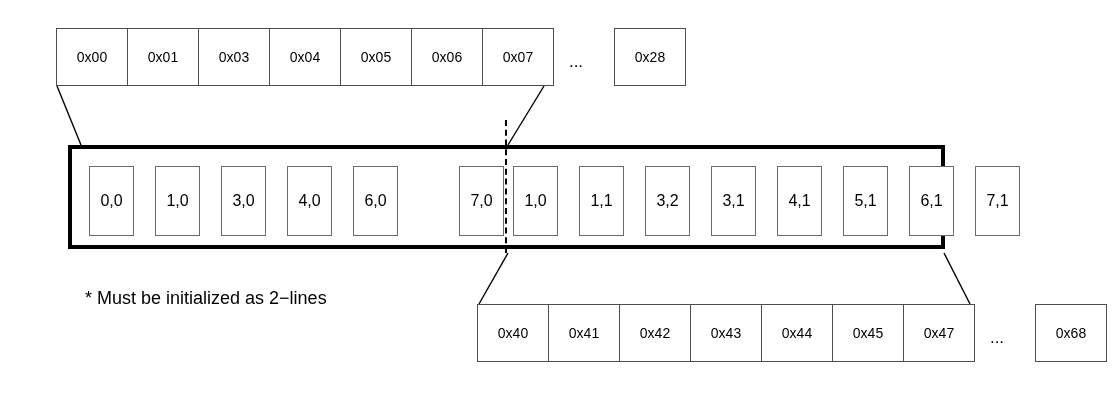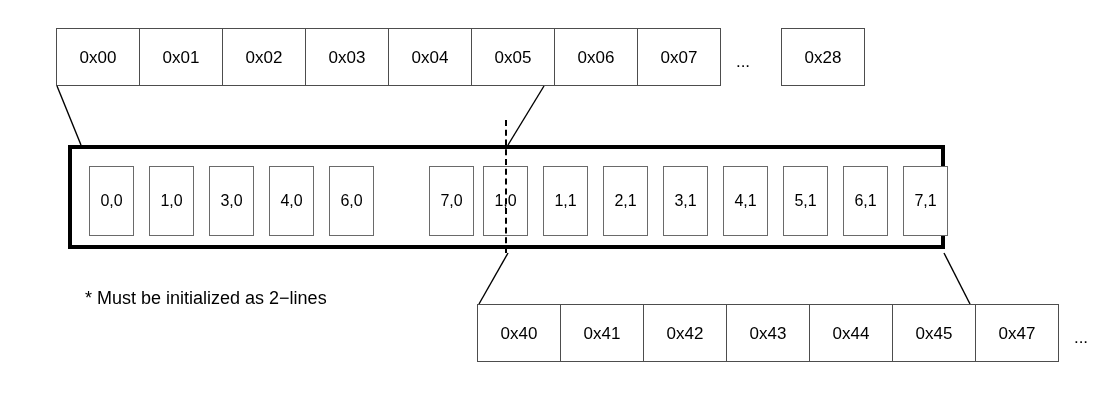--- a/index.html
+++ b/index.html
@@ -18,28 +18,28 @@
     background: #ffffff;
     overflow: hidden;
   }
   
   .addr-row {
     position: absolute;
     display: flex;
     align-items: stretch;
   }
   .addr-cell {
-    width: 84px;
+    width: 72px;
     height: 58px;
     border: 1px solid #4d4d4d;
     margin-left: -1px;
     display: flex;
     align-items: center;
     justify-content: center;
-    font-size: 17px;
+    font-size: 14px;
     line-height: 1;
     background: #ffffff;
     box-sizing: border-box;
   }
   .addr-cell:first-child { margin-left: 0; }
   .ellipsis {
     width: 44px;
     height: 58px;
     display: flex;
     align-items: flex-end;
@@ -66,21 +66,21 @@
   #band-inner {
     position: absolute;
     left: 17px;
     top: 17px;
     display: flex;
   }
   .word-cell {
     width: 45px;
     height: 70px;
     border: 1.5px solid #6a6a6a;
-    margin-right: 15px;
+    margin-right: 21px;
     display: flex;
     align-items: center;
     justify-content: center;
     font-size: 16px;
     background: #ffffff;
     box-sizing: border-box;
   }
   .word-cell.gap-after { margin-right: 9px; margin-left: 40px; }
 
   
@@ -106,21 +106,20 @@
   }
 </style>
 </head>
 <body>
 
 <div id="diagram">
 
   <div class="addr-row" style="left:56px; top:28px;">
     <div class="addr-cell">0x00</div>
     <div class="addr-cell">0x01</div>
-    <div class="addr-cell">0x02</div>
     <div class="addr-cell">0x03</div>
     <div class="addr-cell">0x04</div>
     <div class="addr-cell">0x05</div>
     <div class="addr-cell">0x06</div>
     <div class="addr-cell">0x07</div>
     <div class="ellipsis">...</div>
     <div class="addr-cell detached">0x28</div>
   </div>
 
   <svg class="leader" style="left:50px; top:82px;" width="40" height="70">
@@ -133,21 +132,21 @@
   <div id="band">
     <div id="band-inner">
       <div class="word-cell">0,0</div>
       <div class="word-cell">1,0</div>
       <div class="word-cell">3,0</div>
       <div class="word-cell">4,0</div>
       <div class="word-cell">6,0</div>
       <div class="word-cell gap-after">7,0</div>
       <div class="word-cell">1,0</div>
       <div class="word-cell">1,1</div>
-      <div class="word-cell">2,1</div>
+      <div class="word-cell">3,2</div>
       <div class="word-cell">3,1</div>
       <div class="word-cell">4,1</div>
       <div class="word-cell">5,1</div>
       <div class="word-cell">6,1</div>
       <div class="word-cell">7,1</div>
     </div>
   </div>
 
   <div id="split-line"></div>
 

